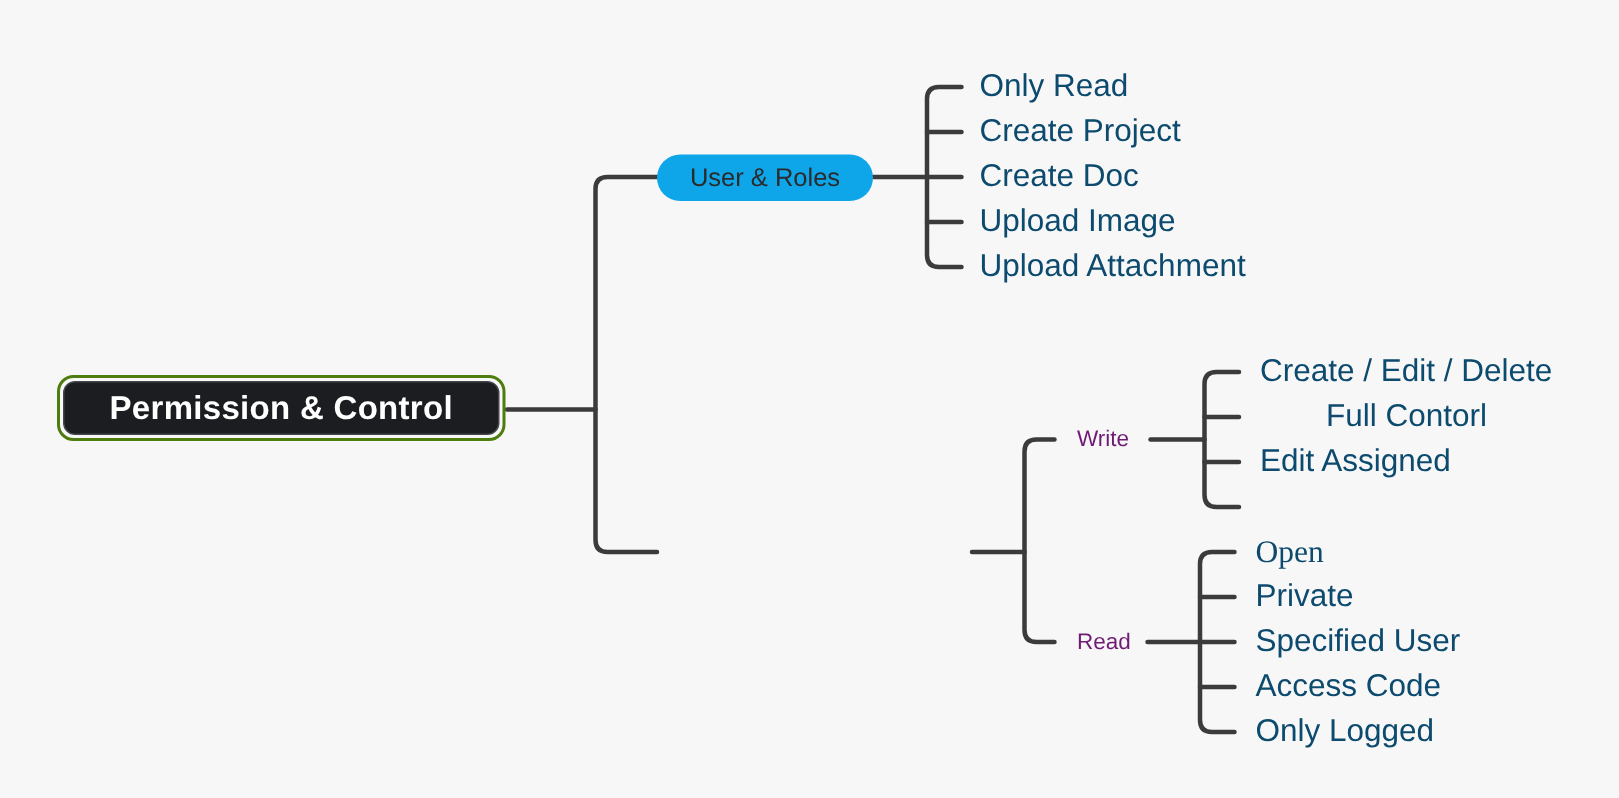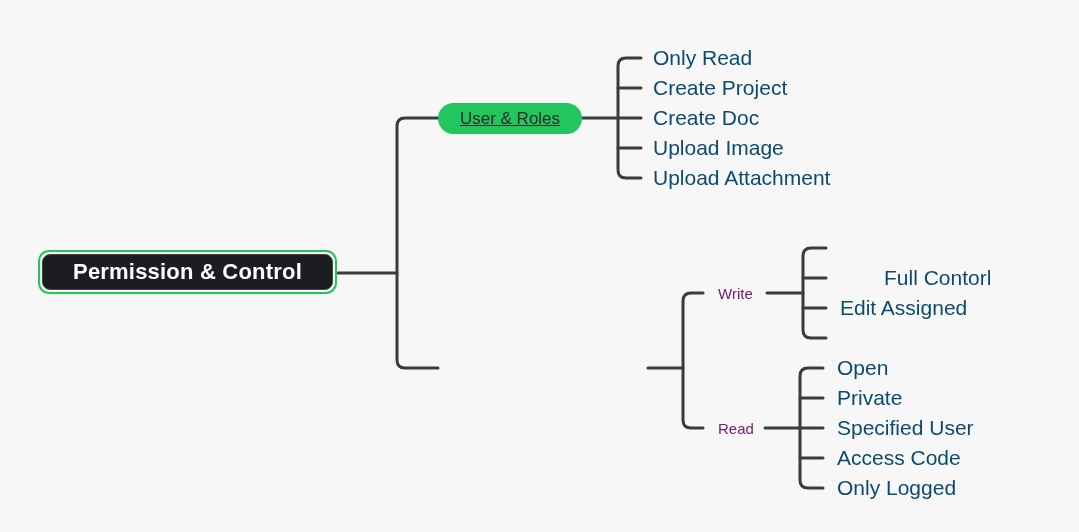--- a/index.html
+++ b/index.html
@@ -23,21 +23,21 @@
     fill: none;
     stroke: #3b3b3b;
     stroke-width: 3;
     stroke-linecap: round;
   }
   .root-ring {
     position: absolute;
     left: 38px; top: 250px;
     width: 299px; height: 44px;
     box-sizing: border-box;
-    border: 2px solid #22c55e;
+    border: 2px solid #4d7c0f;
     border-radius: 11px;
     padding: 2px;
     background: transparent;
   }
   .root-node {
     width: 100%; height: 100%;
     box-sizing: border-box;
     background: #1b1d20;
     border: 1px solid #43464a;
     border-radius: 8px;
@@ -47,30 +47,29 @@
     letter-spacing: 0.2px;
     display: flex;
     align-items: center;
     justify-content: center;
     white-space: nowrap;
     cursor: pointer;
   }
   .branch-pill {
     position: absolute;
     box-sizing: border-box;
-    background: #22c55e;
+    background: #0ea5e9;
     border-radius: 16px;
     color: #2b2b2b;
     font-size: 17px;
     display: flex;
     align-items: center;
     justify-content: center;
     white-space: nowrap;
     cursor: pointer;
-    text-decoration: underline;
   }
   .sub-label {
     position: absolute;
     transform: translateY(-50%);
     color: #701a75;
     font-size: 15px;
     white-space: nowrap;
     cursor: pointer;
     text-align: center;
   }
@@ -127,22 +126,23 @@
 
   <div class="sub-label" style="left:718px; top:293px;">Write</div>
   <div class="sub-label" style="left:718px; top:428px;">Read</div>
 
   <div class="leaf" style="left:653px; top:58px;">Only Read</div>
   <div class="leaf" style="left:653px; top:88px;">Create Project</div>
   <div class="leaf" style="left:653px; top:118px;">Create Doc</div>
   <div class="leaf" style="left:653px; top:148px;">Upload Image</div>
   <div class="leaf" style="left:653px; top:178px;text-align:center;">Upload Attachment</div>
 
+  <div class="leaf" style="left:840px; top:248px;">Create / Edit / Delete</div>
   <div class="leaf" style="left:840px; top:278px;margin-left:44px;">Full Contorl</div>
   <div class="leaf" style="left:840px; top:308px;">Edit Assigned</div>
 
-  <div class="leaf" style="left:837px; top:368px;">Open</div>
+  <div class="leaf" style="left:837px; top:368px;font-family:Liberation Serif, serif;">Open</div>
   <div class="leaf" style="left:837px; top:398px;">Private</div>
   <div class="leaf" style="left:837px; top:428px;">Specified User</div>
   <div class="leaf" style="left:837px; top:458px;">Access Code</div>
   <div class="leaf" style="left:837px; top:488px;">Only Logged</div>
 
 </div>
 
 </body></html>

